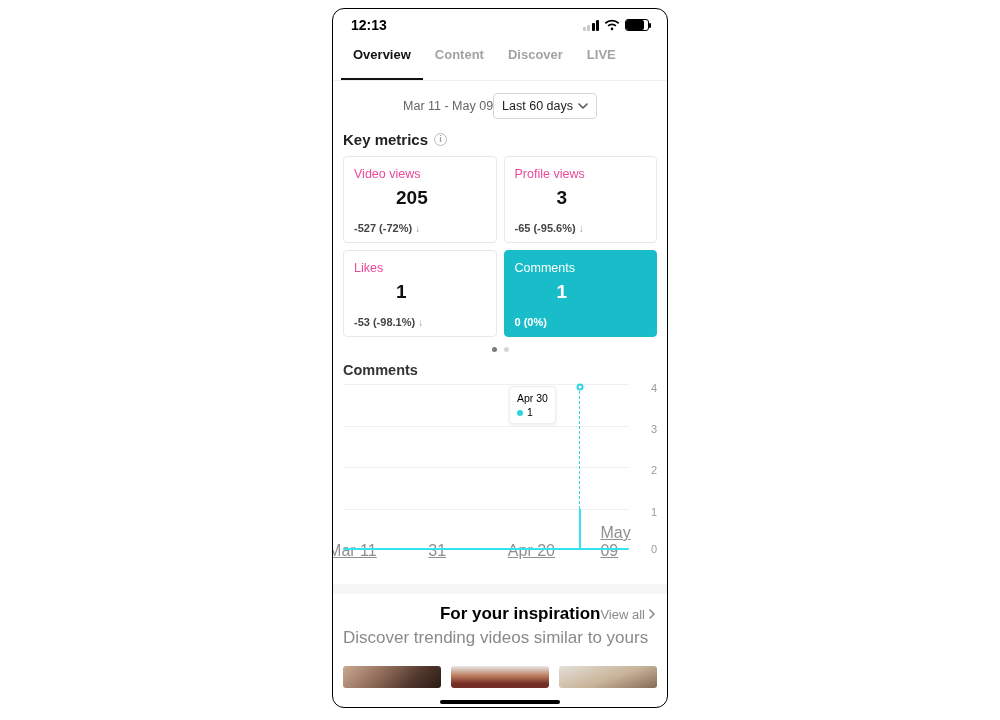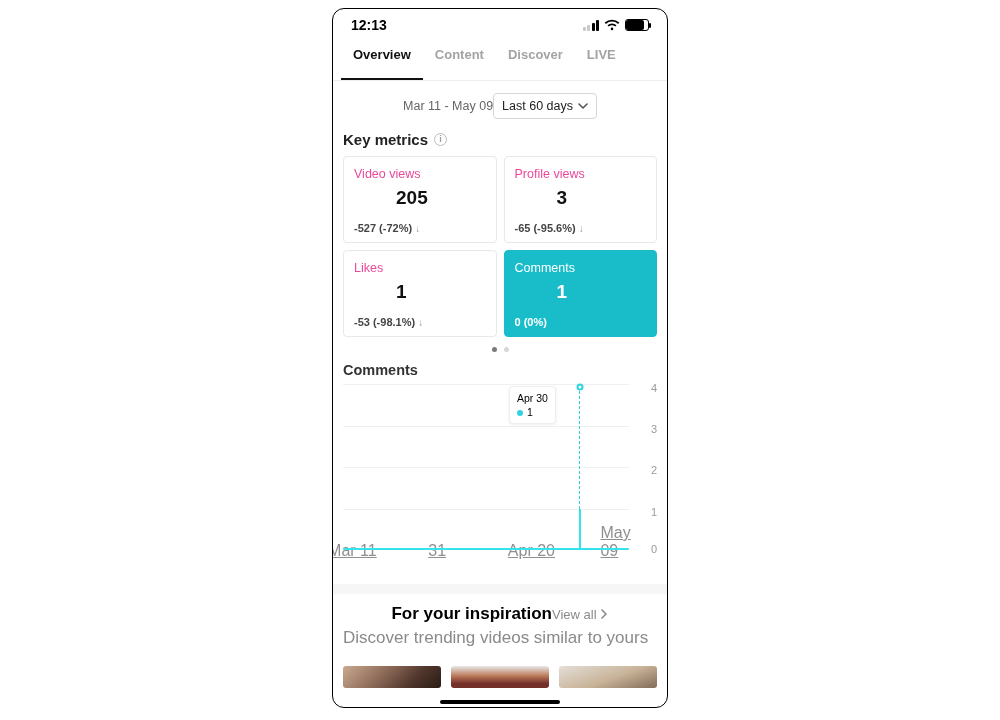--- a/index.html
+++ b/index.html
@@ -77,21 +77,21 @@
   .ylab{ position:absolute; right:0; font-size:11px; color:#9a9a9a; transform:translateY(-50%);}
   .xlab{ position:absolute; bottom:12px; font-size:16px; color:#8f8f8f; transform:translateX(-50%);text-decoration:underline;}
   .spikeline{ position:absolute; width:0; border-left:1.5px dashed #2ed3df; top:2px;}
   .baseline{ position:absolute; left:0; right:0; height:2px; background:#35e3ee; border-radius:1px;}
   .spike{ position:absolute; width:2px; background:#35e3ee;}
   .marker{ position:absolute; width:7px;height:7px;border:2px solid #2ed3df;background:#fff;border-radius:50%; transform:translate(-50%,-50%);}
   .tooltip{ position:absolute; background:#fff; border:1px solid #eee; border-radius:4px; font-size:10.5px; padding:4px 7px; box-shadow:0 1px 3px rgba(0,0,0,.08); line-height:1.35;}
   .tooltip .dot{ display:inline-block;width:6px;height:6px;border-radius:50%;background:#2ed3df;margin-right:4px; vertical-align:middle;}
   .divider{ height:10px; background:#f6f6f6; margin-top:12px;}
   .insp{ padding:10px 10px 6px;}
-  .insp .row{ display:flex; align-items:center; justify-content:center;}
+  .insp .row{ display:flex; align-items:center; justify-content:flex-end;}
   .insp h3{ font-size:17px; font-weight:700;}
   .viewall{ font-size:13px; color:#8a8a8a; display:flex; align-items:center; gap:2px; cursor:pointer;}
   .insp p{ font-size:17px; color:#8a8a8a; margin-top:4px;}
   .thumbs{ display:flex; gap:10px; padding:12px 10px 0;}
   .thumb{ width:100px; height:22px; border-radius:3px; background:linear-gradient(135deg,#caa990 0%, #8d6a58 40%, #51372d 70%, #2a1b14 100%);}
   .thumb:nth-child(2){background:linear-gradient(180deg,#e8e8e8 0%, #bc7a5a 45%, #742e28 80%);}
   .thumb:nth-child(3){background:linear-gradient(160deg,#e4dfd8 0%, #c8b398 55%, #816a57 100%);}
   .homebar{ position:absolute; bottom:3px; left:50%; transform:translateX(-50%); width:120px; height:4px; background:#000; border-radius:3px;}
 </style>
 </head>

